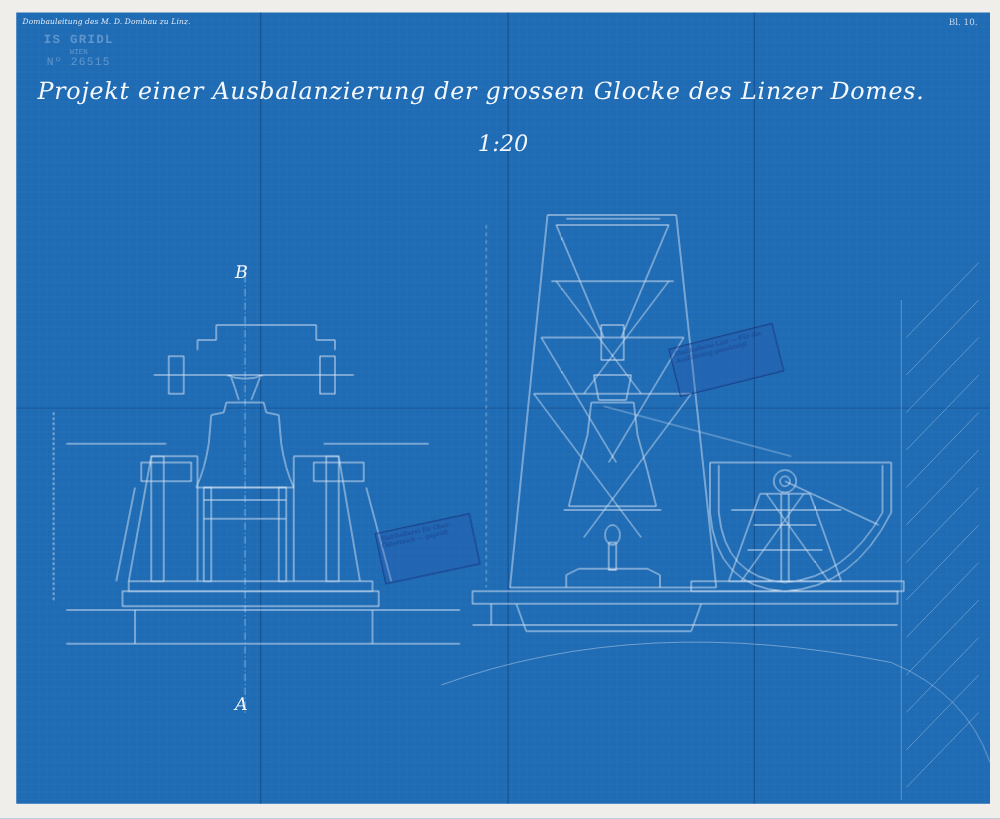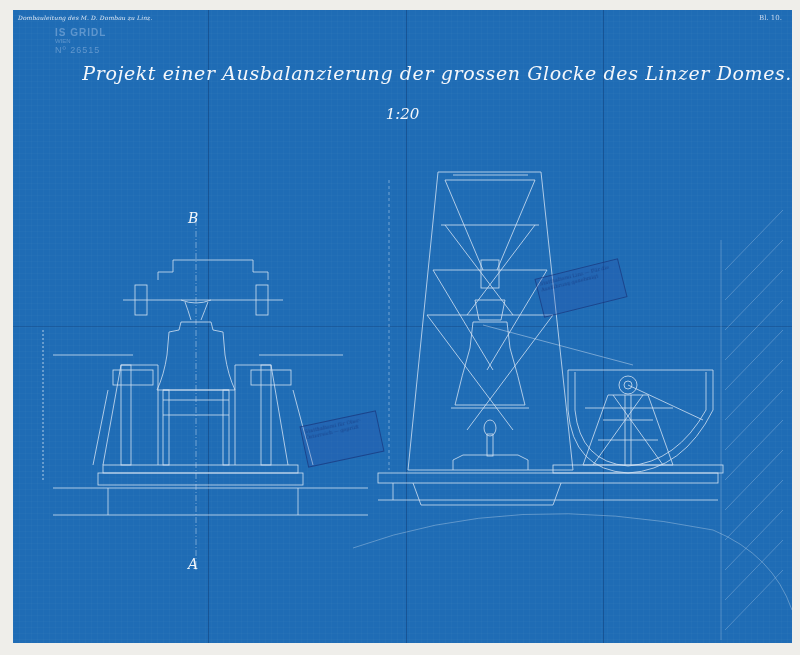--- a/index.html
+++ b/index.html
@@ -5,27 +5,27 @@
   html, body { margin:0; padding:0; }
   body { width:800px; height:655px; background:#efeeea; position:relative; overflow:hidden; font-family:"DejaVu Serif", serif; }
   .sheet { position:absolute; left:13px; top:10px; width:779px; height:633px; background:#1f6cb5;
            background-image:
              linear-gradient(90deg, rgba(255,255,255,0.02) 1px, transparent 1px),
              linear-gradient(0deg, rgba(255,255,255,0.02) 1px, transparent 1px);
            background-size:6px 6px; }
   .fold-v { position:absolute; top:0; bottom:0; width:1px; background:rgba(10,40,90,0.35); }
   .fold-h { position:absolute; left:0; right:0; height:1px; background:rgba(10,40,90,0.25); }
   .office { position:absolute; left:5px; top:4px; font-size:6px; color:#dfe9f5; font-style:italic; letter-spacing:0.1px; }
-  .stamp-top { position:absolute; left:22px; top:18px; color:rgba(170,200,235,0.45); font-family:Liberation Sans, sans-serif; text-align:left; line-height:9px;margin-left:20px; }
+  .stamp-top { position:absolute; left:22px; top:18px; color:rgba(170,200,235,0.45); font-family:Liberation Mono, monospace; text-align:center; line-height:9px; }
   .stamp-top .l1 { font-size:10px; font-weight:bold; letter-spacing:1px; }
   .stamp-top .l2 { font-size:6px; }
   .stamp-top .l3 { font-size:9px; letter-spacing:1px; }
   .sheet-no { position:absolute; right:10px; top:4px; font-size:7px; color:#c8d8ee; }
-  .title { position:absolute; left:0; right:0; top:52px; text-align:right; font-size:19px; font-style:italic; color:#f4f7fb; letter-spacing:0.6px; }
-  .scale { position:absolute; left:0; right:0; top:95px; text-align:center; font-size:15px; font-style:italic; color:#f4f7fb; }
+  .title { position:absolute; left:17px; right:0; top:52px; text-align:left; font-size:19px; font-style:italic; color:#f4f7fb; letter-spacing:0.6px; }
+  .scale { position:absolute; left:0; right:0; top:95px; text-align:center; font-size:18px; font-style:italic; color:#f4f7fb; }
   .section-mark { position:absolute; font-size:14px; color:#f4f7fb; font-style:italic; }
   svg.draw { position:absolute; left:0; top:0; }
   .stamp-box { position:absolute; border:1px solid rgba(20,40,110,0.55); color:rgba(20,40,110,0.55); font-size:5px; line-height:6px; padding:2px 3px; background:rgba(40,80,170,0.25); }
 </style>
 </head>
 <body>
 
 <div class="sheet">
   <div class="fold-v" style="left:195px"></div>
   <div class="fold-v" style="left:393px"></div>

